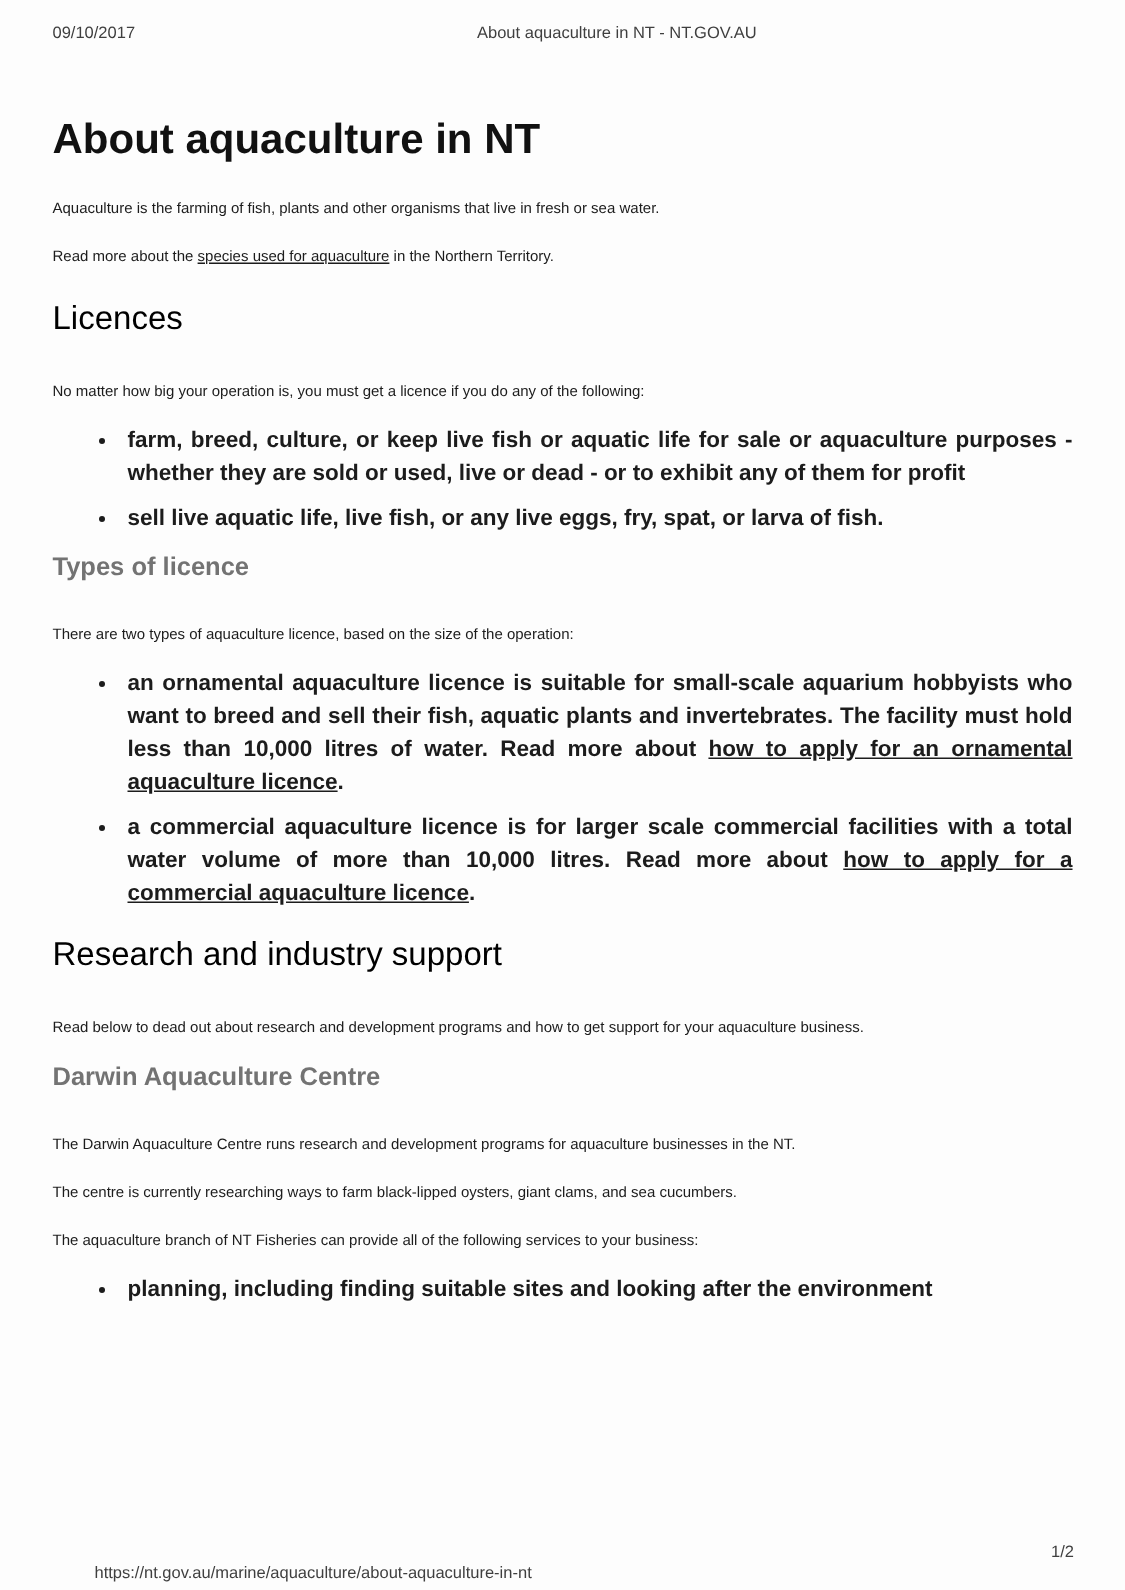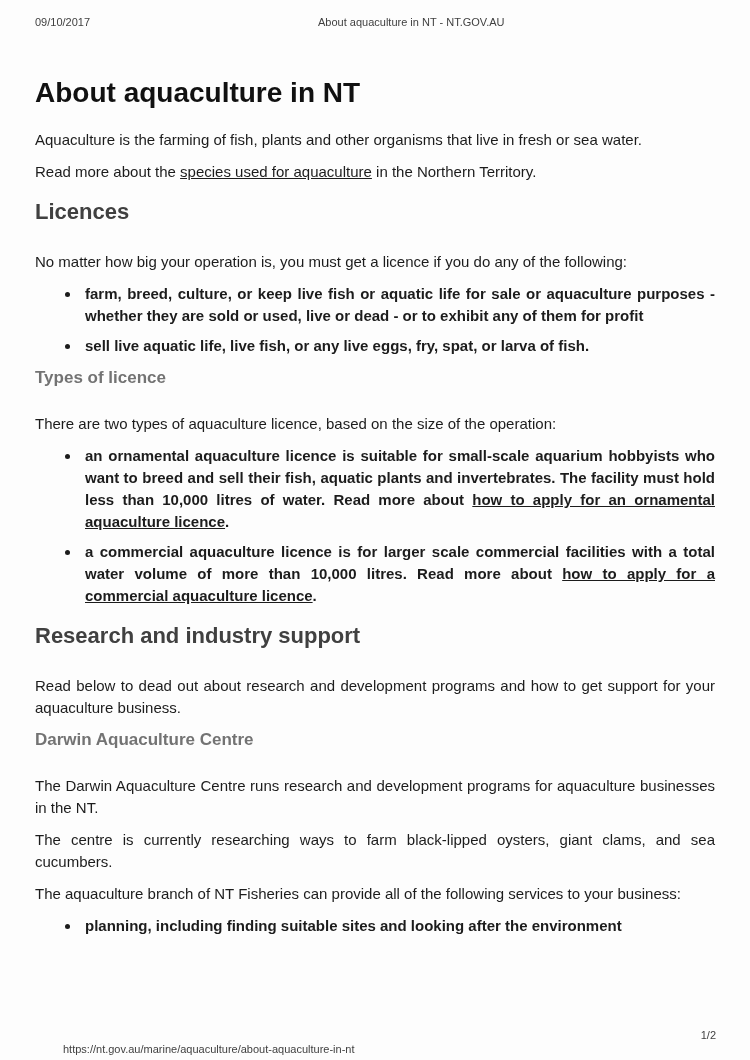--- a/index.html
+++ b/index.html
@@ -31,33 +31,33 @@
   h1 {
     font-size: 28px;
     line-height: 30px;
     font-weight: bold;
     margin: 0 0 21px 0;
     color: #111;
   }
   h2 {
     font-size: 22px;
     line-height: 26px;
-    font-weight: bold;
+    font-weight: normal;
     margin: 16px 0 26px 0;
-    color: #404040;
+    color: #000000;
   }
   h3 {
     font-size: 17px;
     line-height: 21px;
     font-weight: bold;
     margin: 8px 0 25px 0;
     color: #737373;
   }
   p {
-    font-size: 15px;
+    font-size: 10px;
     line-height: 22px;
     margin: 0 0 10px 0;
     text-align: justify;
   }
   ul {
     margin: 2px 0 10px 0;
     padding: 0 0 0 46px;
     font-weight: bold;
   }
   li {

